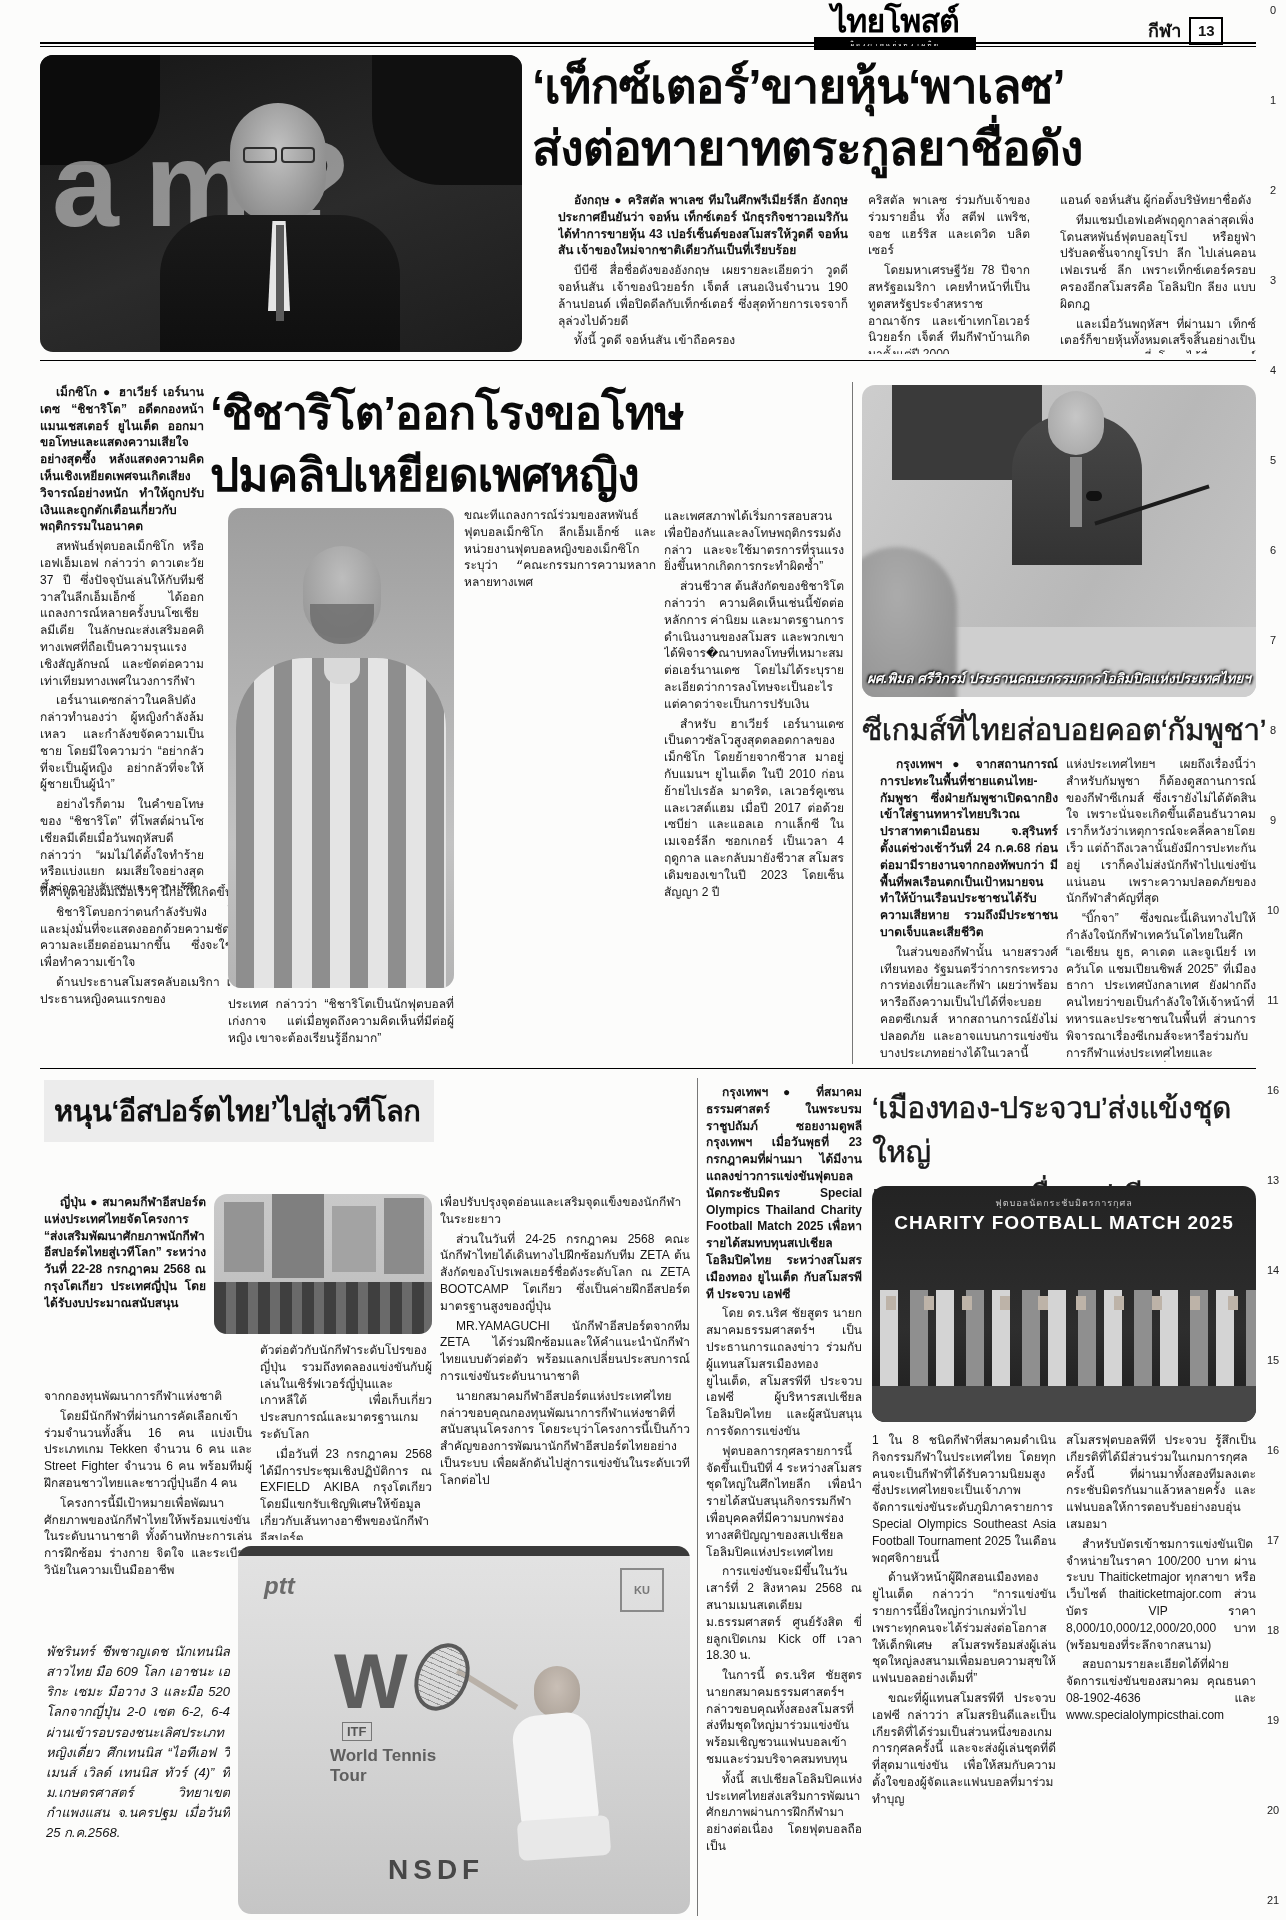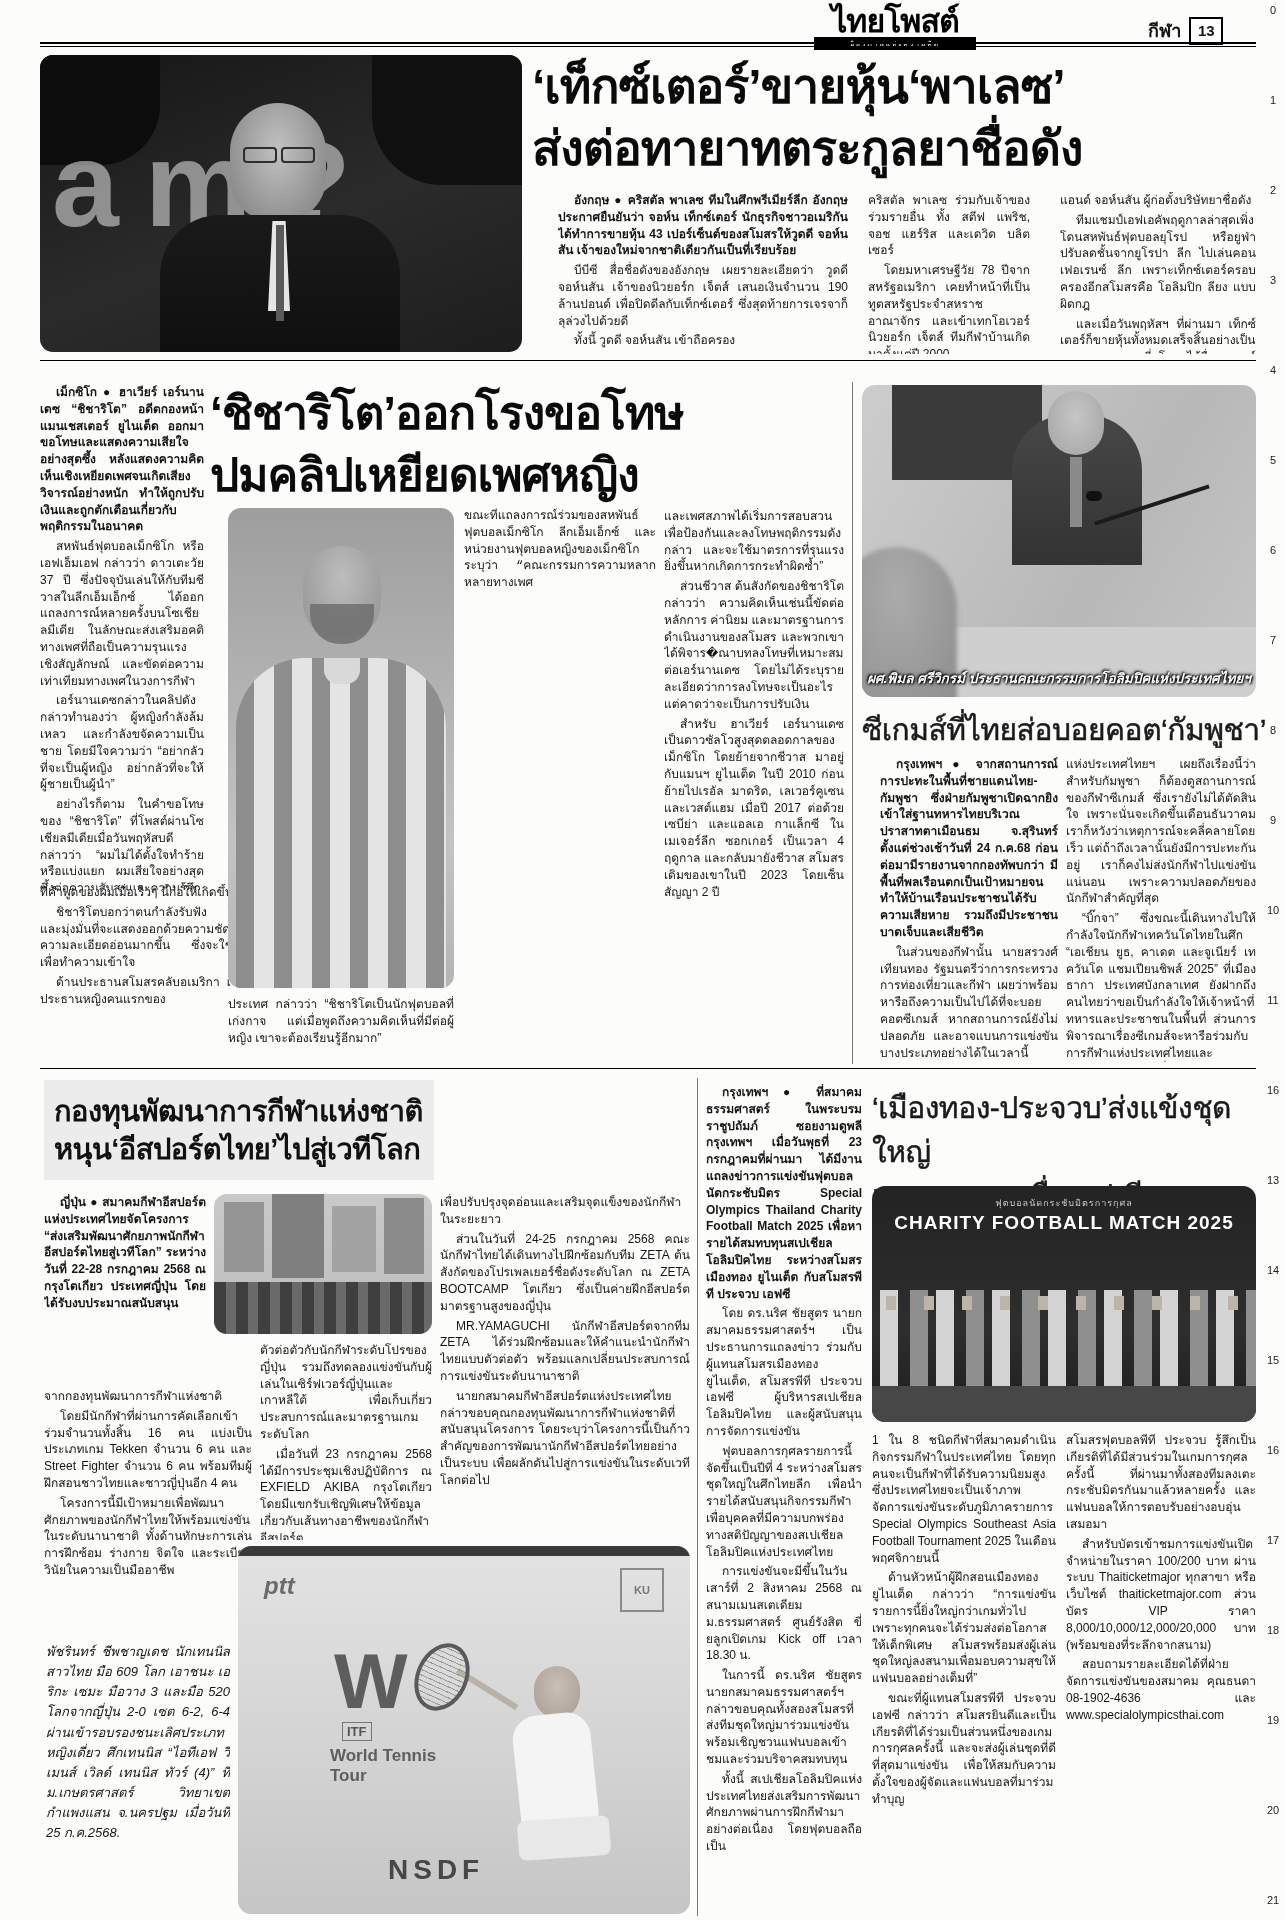--- a/index.html
+++ b/index.html
@@ -165,21 +165,20 @@
   </div>
 <div class="col cont" style="left:1066px;top:756px;width:190px;height:306px;">
     <div class="para">แห่งประเทศไทยฯ เผยถึงเรื่องนี้ว่า สำหรับกัมพูชา ก็ต้องดูสถานการณ์ของกีฬาซีเกมส์ ซึ่งเรายังไม่ได้ตัดสินใจ เพราะนั่นจะเกิดขึ้นเดือนธันวาคม เราก็หวังว่าเหตุการณ์จะคลี่คลายโดยเร็ว แต่ถ้าถึงเวลานั้นยังมีการปะทะกันอยู่ เราก็คงไม่ส่งนักกีฬาไปแข่งขันแน่นอน เพราะความปลอดภัยของนักกีฬาสำคัญที่สุด</div>
     <div class="para">“บิ๊กจา” ซึ่งขณะนี้เดินทางไปให้กำลังใจนักกีฬาเทควันโดไทยในศึก “เอเชียน ยูธ, คาเดต และจูเนียร์ เทควันโด แชมเปียนชิพส์ 2025” ที่เมืองธากา ประเทศบังกลาเทศ ยังฝากถึงคนไทยว่าขอเป็นกำลังใจให้เจ้าหน้าที่ทหารและประชาชนในพื้นที่ ส่วนการพิจารณาเรื่องซีเกมส์จะหารือร่วมกับการกีฬาแห่งประเทศไทยและกระทรวงการท่องเที่ยวและกีฬาอีกครั้งต่อไป</div>
   </div>
 
 <div class="abs hrule" style="left:40px;top:1068px;width:1216px;height:1px;"></div>
 <div class="vrule abs" style="left:697px;top:1078px;height:838px;"></div>
 
 <div class="abs headbox" style="left:44px;top:1080px;width:370px;">
-  <div>กองทุนพัฒนาการกีฬาแห่งชาติ</div>
   <div>หนุน‘อีสปอร์ตไทย’ไปสู่เวทีโลก</div>
 </div>
 <div class="col lead" style="left:44px;top:1194px;width:162px;height:188px;">
     <div class="para">ญี่ปุ่น ● สมาคมกีฬาอีสปอร์ตแห่งประเทศไทยจัดโครงการ “ส่งเสริมพัฒนาศักยภาพนักกีฬาอีสปอร์ตไทยสู่เวทีโลก” ระหว่างวันที่ 22-28 กรกฎาคม 2568 ณ กรุงโตเกียว ประเทศญี่ปุ่น โดยได้รับงบประมาณสนับสนุน</div>
   </div>
 <div class="photo" style="left:214px;top:1194px;width:218px;height:140px;background:linear-gradient(#c9c9c9,#bdbdbd);">
   <div style="position:absolute;left:10px;top:8px;width:40px;height:70px;background:#949494;"></div>
   <div style="position:absolute;left:58px;top:0;width:52px;height:84px;background:#7f7f7f;"></div>
   <div style="position:absolute;left:118px;top:12px;width:44px;height:66px;background:#a3a3a3;"></div>
   <div style="position:absolute;left:170px;top:4px;width:40px;height:76px;background:#8b8b8b;"></div>

